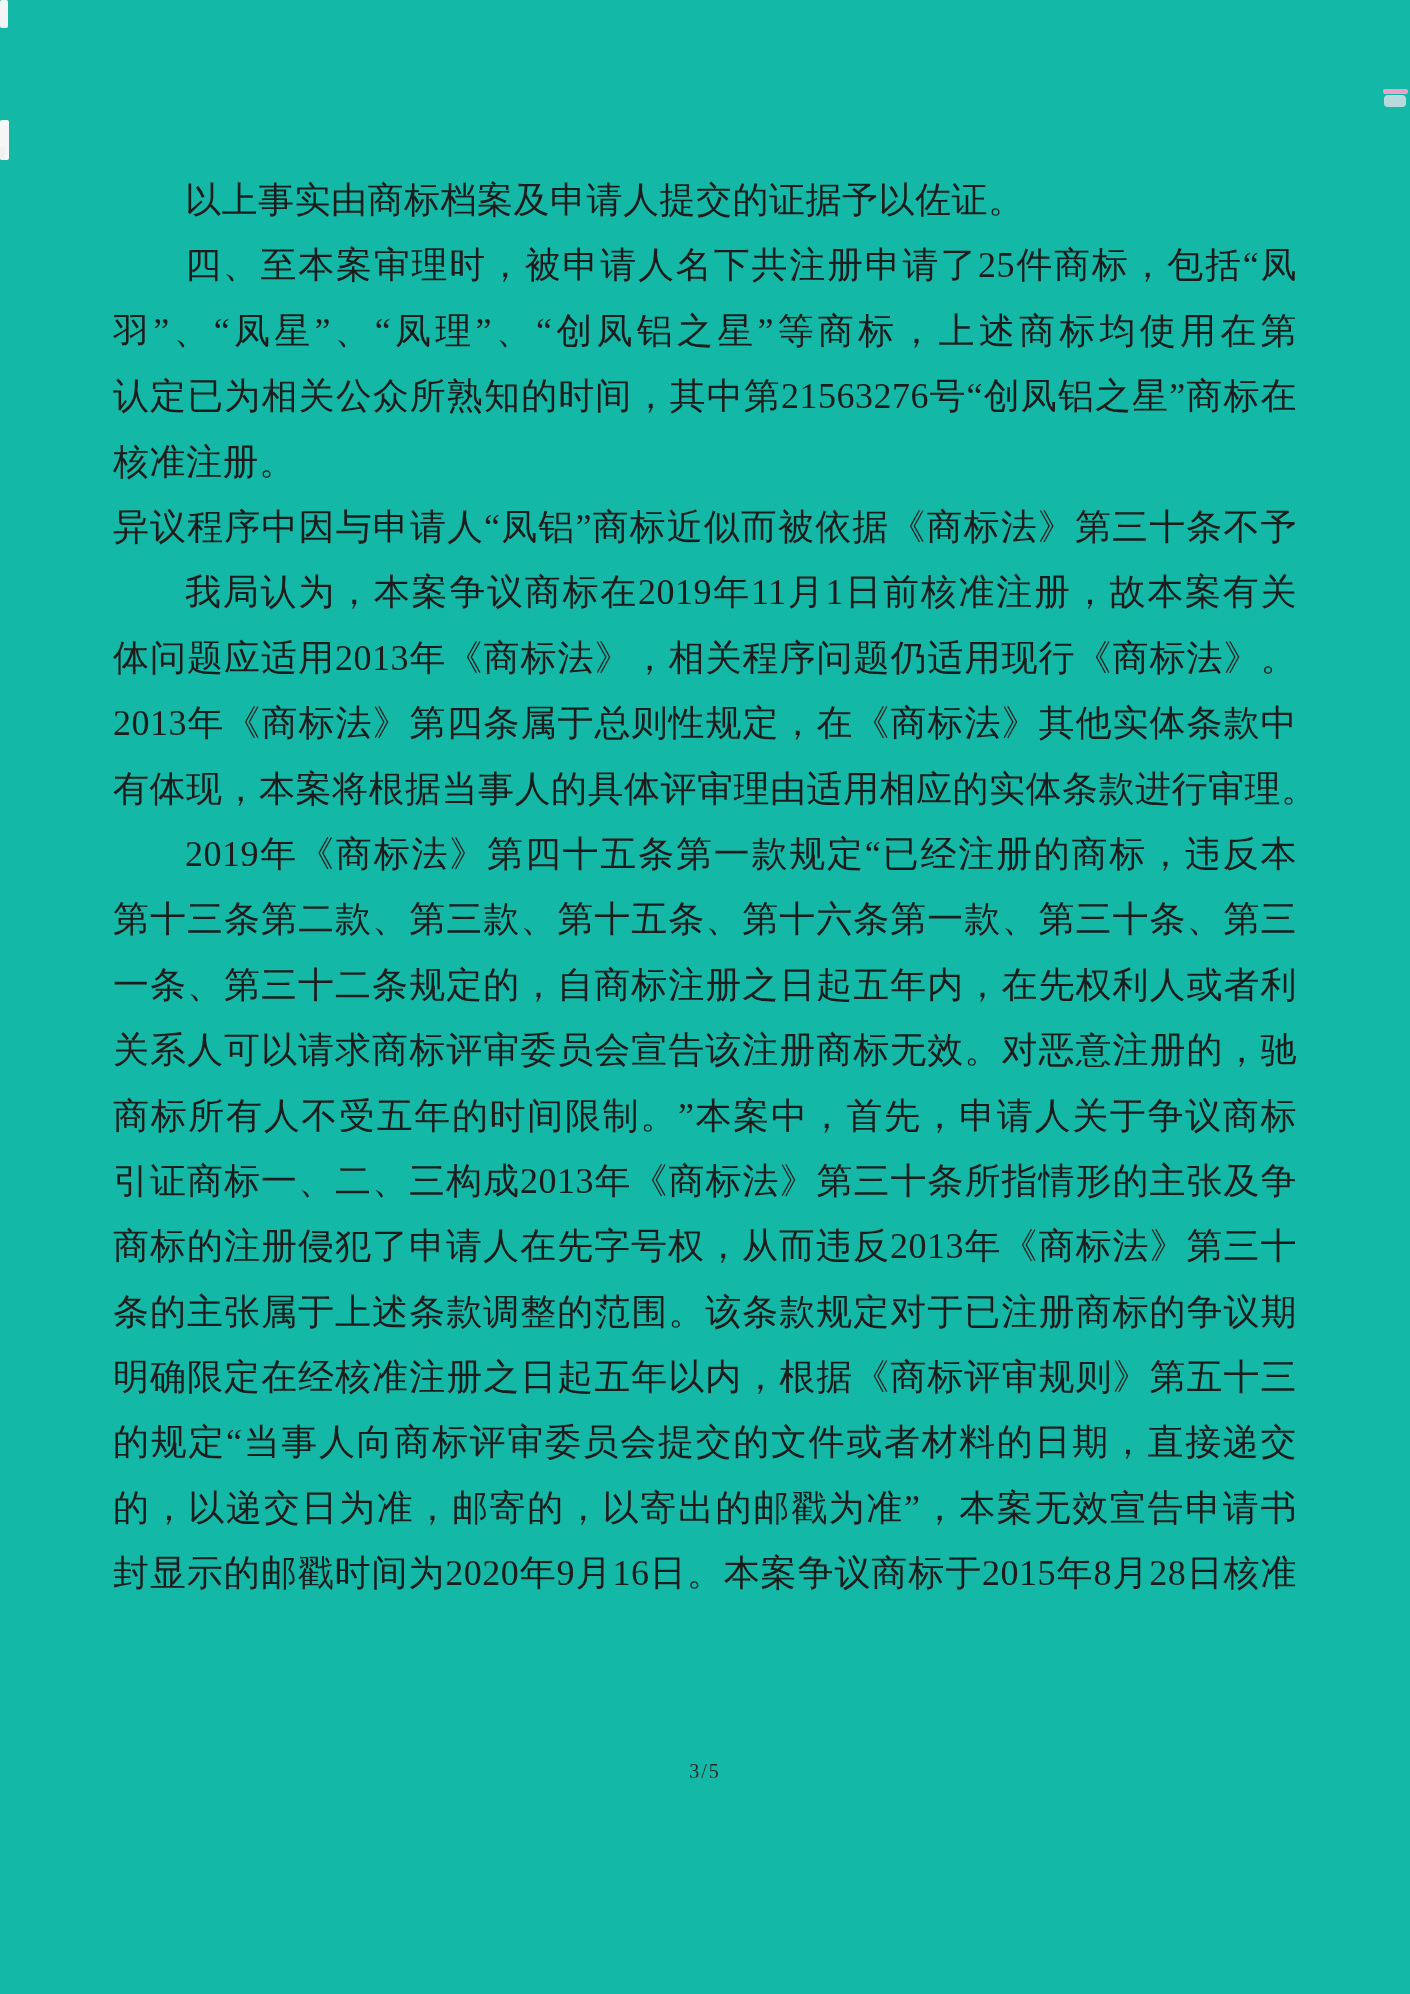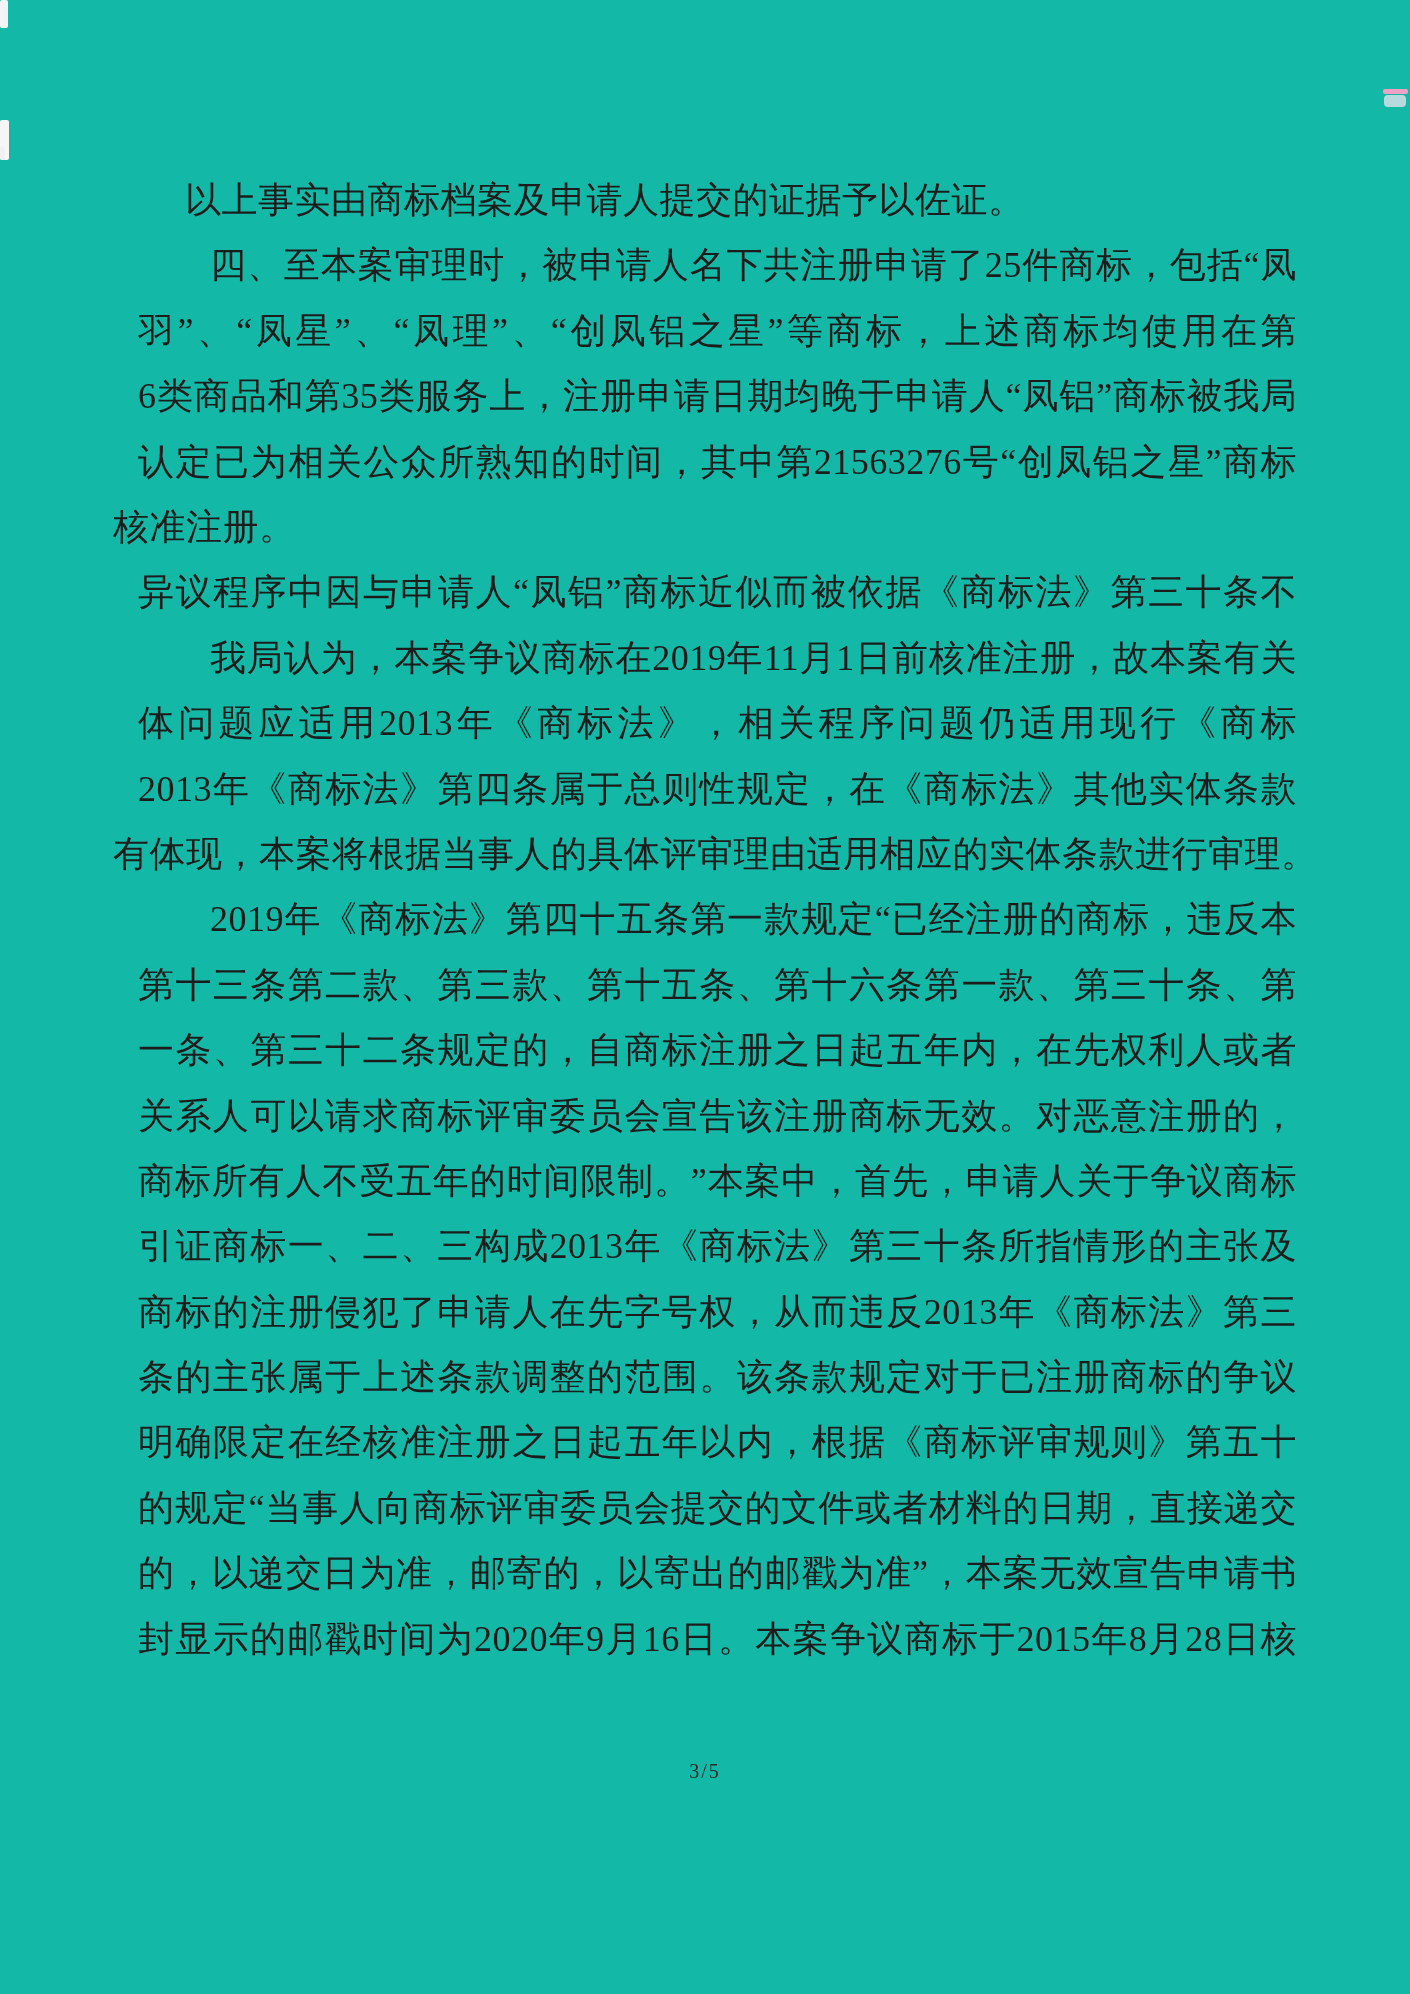--- a/index.html
+++ b/index.html
@@ -58,21 +58,20 @@
   .line {
     white-space: nowrap;
     text-align: left;
   }
   .line.fill {
     white-space: normal;
     text-align: justify;
     text-align-last: justify;
     height: 65.4px;
     overflow: hidden;
-    margin-left: 25px;
   }
   .line.indent {
     text-indent: 2em;
   }
   .footer {
     position: absolute;
     left: 0;
     top: 1760px;
     width: 1410px;
     text-align: center;
@@ -89,21 +88,20 @@
   <div class="smudge s2"></div>
   <div class="smudge s3"></div>
 
   <div class="pink-mark-halo"></div>
   <div class="pink-mark" style="background: rgb(240, 160, 196);"></div>
 
   <div class="doc-body">
       <div class="line indent">以上事实由商标档案及申请人提交的证据予以佐证。</div>
       <div class="line fill indent">四、至本案审理时，被申请人名下共注册申请了25件商标，包括“凤</div>
       <div class="line fill">羽”、“凤星”、“凤理”、“创凤铝之星”等商标，上述商标均使用在第</div>
-      <div class="line fill">6类商品和第35类服务上，注册申请日期均晚于申请人“凤铝”商标被我局</div>
       <div class="line fill">认定已为相关公众所熟知的时间，其中第21563276号“创凤铝之星”商标在</div>
       <div class="line">核准注册。</div>
       <div class="line fill">异议程序中因与申请人“凤铝”商标近似而被依据《商标法》第三十条不予</div>
       <div class="line fill indent">我局认为，本案争议商标在2019年11月1日前核准注册，故本案有关实</div>
       <div class="line fill">体问题应适用2013年《商标法》，相关程序问题仍适用现行《商标法》。</div>
       <div class="line fill">2013年《商标法》第四条属于总则性规定，在《商标法》其他实体条款中已</div>
       <div class="line">有体现，本案将根据当事人的具体评审理由适用相应的实体条款进行审理。</div>
       <div class="line fill indent">2019年《商标法》第四十五条第一款规定“已经注册的商标，违反本法</div>
       <div class="line fill">第十三条第二款、第三款、第十五条、第十六条第一款、第三十条、第三十</div>
       <div class="line fill">一条、第三十二条规定的，自商标注册之日起五年内，在先权利人或者利害</div>

